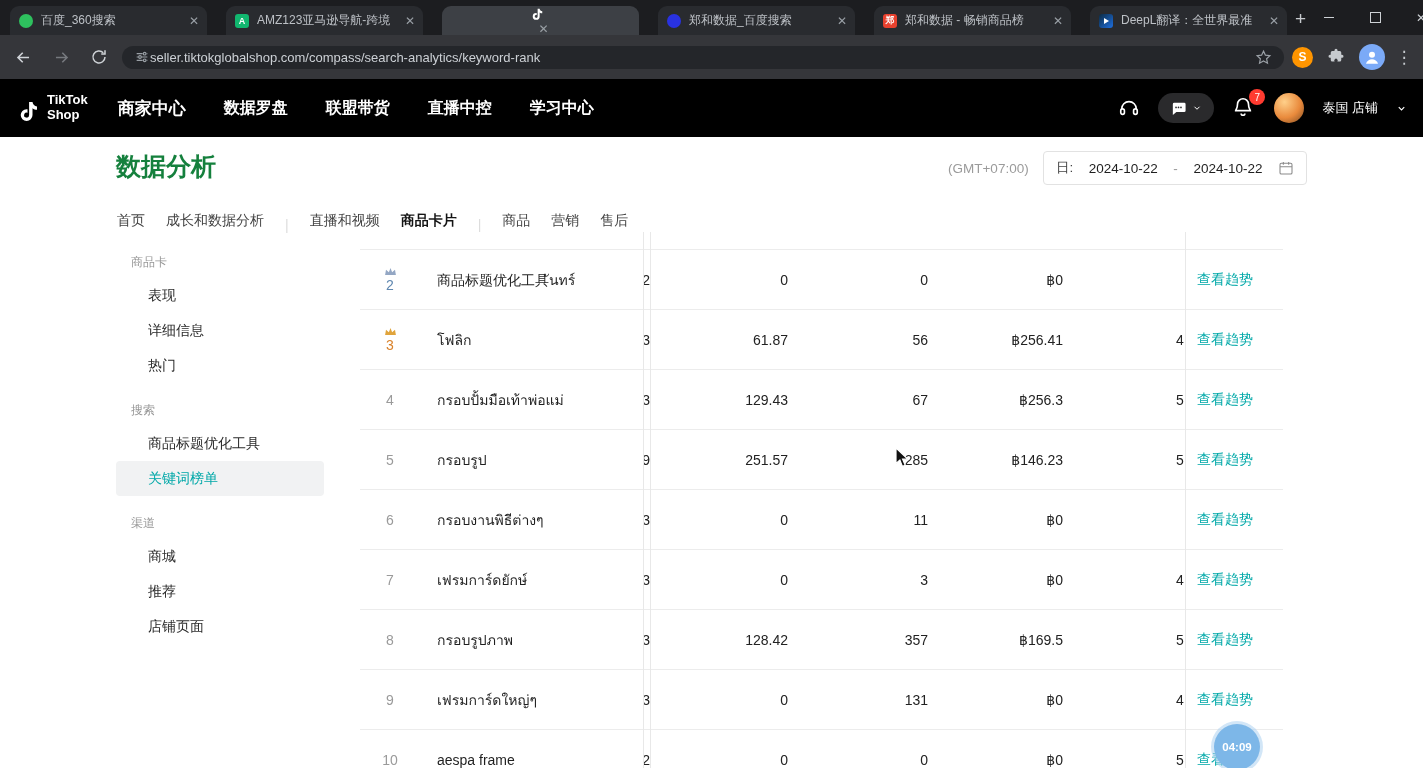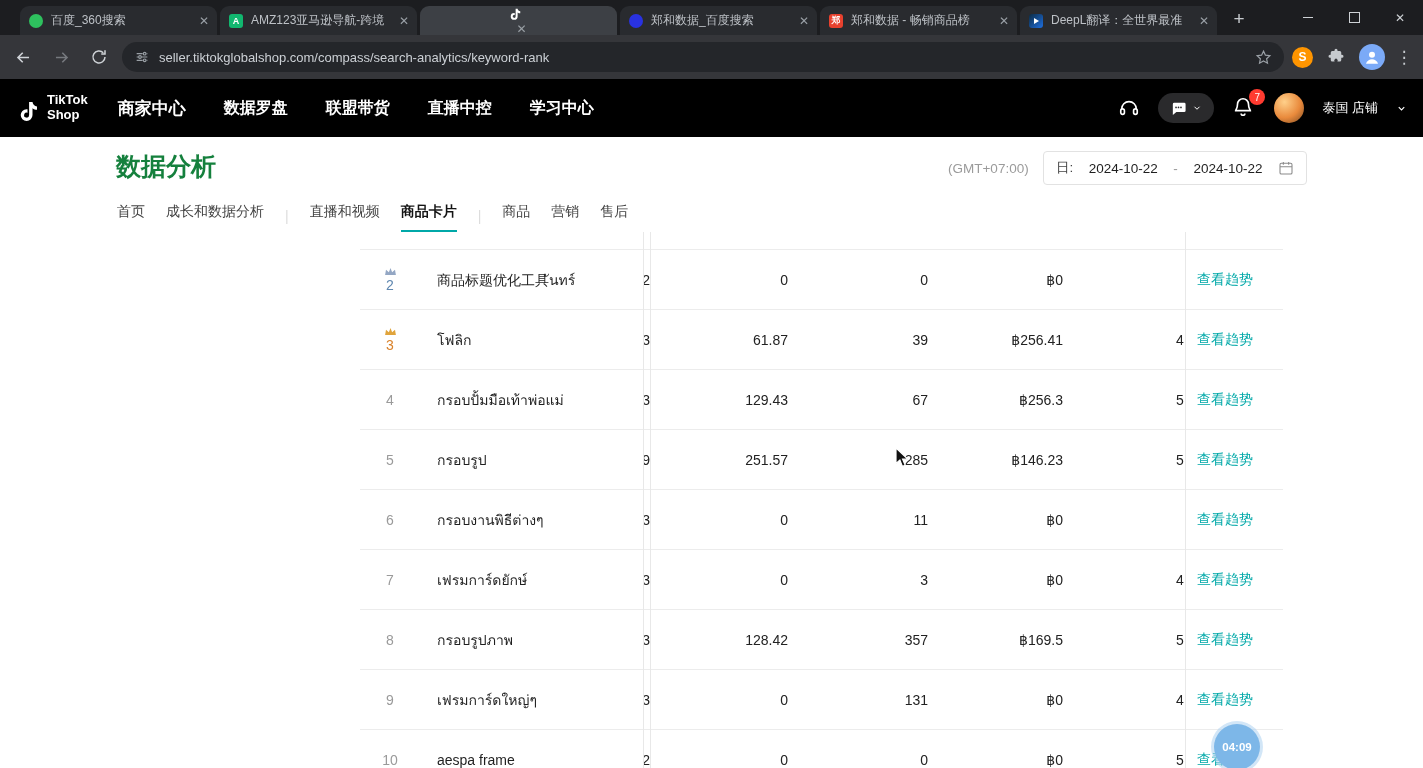--- a/index.html
+++ b/index.html
@@ -1,42 +1,42 @@
 <!DOCTYPE html>
 <html><head>
 <meta charset="utf-8">
 <style>
   html,body{margin:0;padding:0;}
   body{width:1423px;height:768px;position:relative;overflow:hidden;background:#fff;
        font-family:"Liberation Sans","DejaVu Sans",sans-serif;}
   
   #tabstrip{position:absolute;top:0;left:0;width:100%;height:35px;background:#1c1d20;
             display:flex;align-items:flex-end;box-sizing:border-box;}
-  .tabs{display:flex;gap:3px;padding-left:20px;align-items:flex-start;}
+  .tabs{display:flex;gap:19px;padding-left:10px;align-items:flex-start;}
   .tab{width:197px;height:29px;background:#292b2f;border-radius:9px 9px 0 0;display:flex;
        align-items:center;padding:0 8px;box-sizing:border-box;color:#bdc1c6;font-size:12px;}
   .tab.active{background:#3d4045;color:#e8eaed;flex-direction:column;}
   .fav{width:16px;height:16px;flex:none;margin-right:7px;display:flex;align-items:center;justify-content:center;}
   .tab .t{flex:1;overflow:hidden;white-space:nowrap;text-overflow:ellipsis;}
   .tab .x{margin-left:6px;color:#9aa0a6;font-size:12px;line-height:1;flex:none;}
   .fav-circle{width:14px;height:14px;border-radius:50%;}
   .fav-sq{width:14px;height:14px;border-radius:3px;color:#fff;font-size:9px;font-weight:700;
           display:flex;align-items:center;justify-content:center;}
   .newtab{width:28px;height:28px;margin:0 0 2px 8px;color:#c6cace;font-size:19px;display:flex;
           align-items:center;justify-content:center;}
   .wincontrols{margin-left:auto;display:flex;height:35px;}
   .winbtn{width:46px;height:35px;display:flex;align-items:center;justify-content:center;color:#cdd1d5;font-size:12px;}
   .maxsq{width:9px;height:9px;border:1px solid #cdd1d5;display:block;}
   .minln{width:10px;height:1px;background:#cdd1d5;display:block;}
 
   #toolbar{position:absolute;top:35px;left:0;width:100%;height:44px;background:#35363a;display:flex;
            align-items:center;padding:0 8px;box-sizing:border-box;gap:8px;}
   .tbtn{width:30px;height:30px;border-radius:50%;display:flex;align-items:center;justify-content:center;flex:none;}
-  #omnibox{flex:1;height:30px;background:#24262a;border-radius:15px;display:flex;align-items:center;
-           padding:0 12px;gap:9px;min-width:0;}
+  #omnibox{flex:1;height:23px;background:#24262a;border-radius:15px;display:flex;align-items:center;
+           padding:0 12px;min-width:0;}
   #omnibox .url{flex:1;color:#ccd0d5;font-size:13px;white-space:nowrap;overflow:hidden;}
   .ext-s{width:21px;height:21px;border-radius:50%;background:#ff9500;color:#fff;font-weight:700;font-size:12px;
          display:flex;align-items:center;justify-content:center;flex:none;}
   .profile{width:26px;height:26px;border-radius:50%;background:#7baaf7;display:flex;align-items:center;
            justify-content:center;flex:none;overflow:hidden;}
   .dots{color:#c6cace;font-size:17px;width:22px;text-align:center;flex:none;}
 
   
   #tkheader{position:absolute;top:79px;left:0;width:100%;height:58px;background:#000;display:flex;
             align-items:center;box-sizing:border-box;padding:0 16px;color:#fff;}
@@ -57,21 +57,21 @@
 
   
   #page{position:absolute;top:137px;left:0;right:0;bottom:0;background:#fff;}
   #pg-title{position:absolute;left:116px;top:13px;font-size:25px;font-weight:600;color:#15803d;}
   #gmt{position:absolute;left:948px;top:24px;font-size:13.5px;color:#9b9b9b;}
   #datebox{position:absolute;left:1043px;top:14px;width:264px;height:34px;box-sizing:border-box;
            border:1px solid #e2e2e2;border-radius:4px;display:flex;align-items:center;padding:0 12px;
            justify-content:space-between;font-size:13.5px;color:#1f1f1f;background:#fff;}
   #datebox .lbl{color:#444;}
   #datebox .dash{color:#999;}
-  #ptabs{position:absolute;left:117px;top:66px;display:flex;align-items:flex-end;gap:21px;font-size:14px;color:#434343;}
+  #ptabs{position:absolute;left:117px;top:75px;display:flex;align-items:flex-end;gap:21px;font-size:14px;color:#434343;}
   .ptab{padding-bottom:9px;border-bottom:3px solid transparent;}
   .ptab.active{color:#141414;font-weight:700;border-color:#00a8a8;}
   .pdiv{color:#ddd;padding-bottom:9px;}
 
   #sidebar{position:absolute;left:116px;top:114px;width:208px;}
   .sec-label{font-size:12px;color:#969696;margin:19px 0 7px 15px;}
   .sec-label.first{margin-top:3px;}
   .sitem{height:35px;line-height:35px;padding-left:32px;font-size:14px;color:#2b2b2b;border-radius:4px;cursor:default;}
   .sitem.active{background:#f1f2f3;color:#00a8a8;}
 
@@ -278,37 +278,50 @@
     <span class="ptab">成长和数据分析</span>
     <span class="pdiv">|</span>
     <span class="ptab">直播和视频</span>
     <span class="ptab active">商品卡片</span>
     <span class="pdiv">|</span>
     <span class="ptab">商品</span>
     <span class="ptab">营销</span>
     <span class="ptab">售后</span>
   </div>
 
+  <div id="sidebar">
+    <div class="sec-label first">商品卡</div>
+    <div class="sitem">表现</div>
+    <div class="sitem">详细信息</div>
+    <div class="sitem">热门</div>
+    <div class="sec-label">搜索</div>
+    <div class="sitem">商品标题优化工具</div>
+    <div class="sitem active">关键词榜单</div>
+    <div class="sec-label">渠道</div>
+    <div class="sitem">商城</div>
+    <div class="sitem">推荐</div>
+    <div class="sitem">店铺页面</div>
+  </div>
 
   <div id="ktable">
     <div class="divline"></div>
 
     <div class="layer scroll">
       <div class="trow partial"></div>
       <div class="trow">
         <span class="c peek-l">2</span>
         <span class="c m1">0</span>
         <span class="c m2">0</span>
         <span class="c price">฿0</span>
         <span class="c peek-r"></span>
       </div>
       <div class="trow">
         <span class="c peek-l">3</span>
         <span class="c m1">61.87</span>
-        <span class="c m2">39</span>
+        <span class="c m2">56</span>
         <span class="c price">฿256.41</span>
         <span class="c peek-r">4</span>
       </div>
       <div class="trow">
         <span class="c peek-l">3</span>
         <span class="c m1">129.43</span>
         <span class="c m2">67</span>
         <span class="c price">฿256.3</span>
         <span class="c peek-r">5</span>
       </div>

